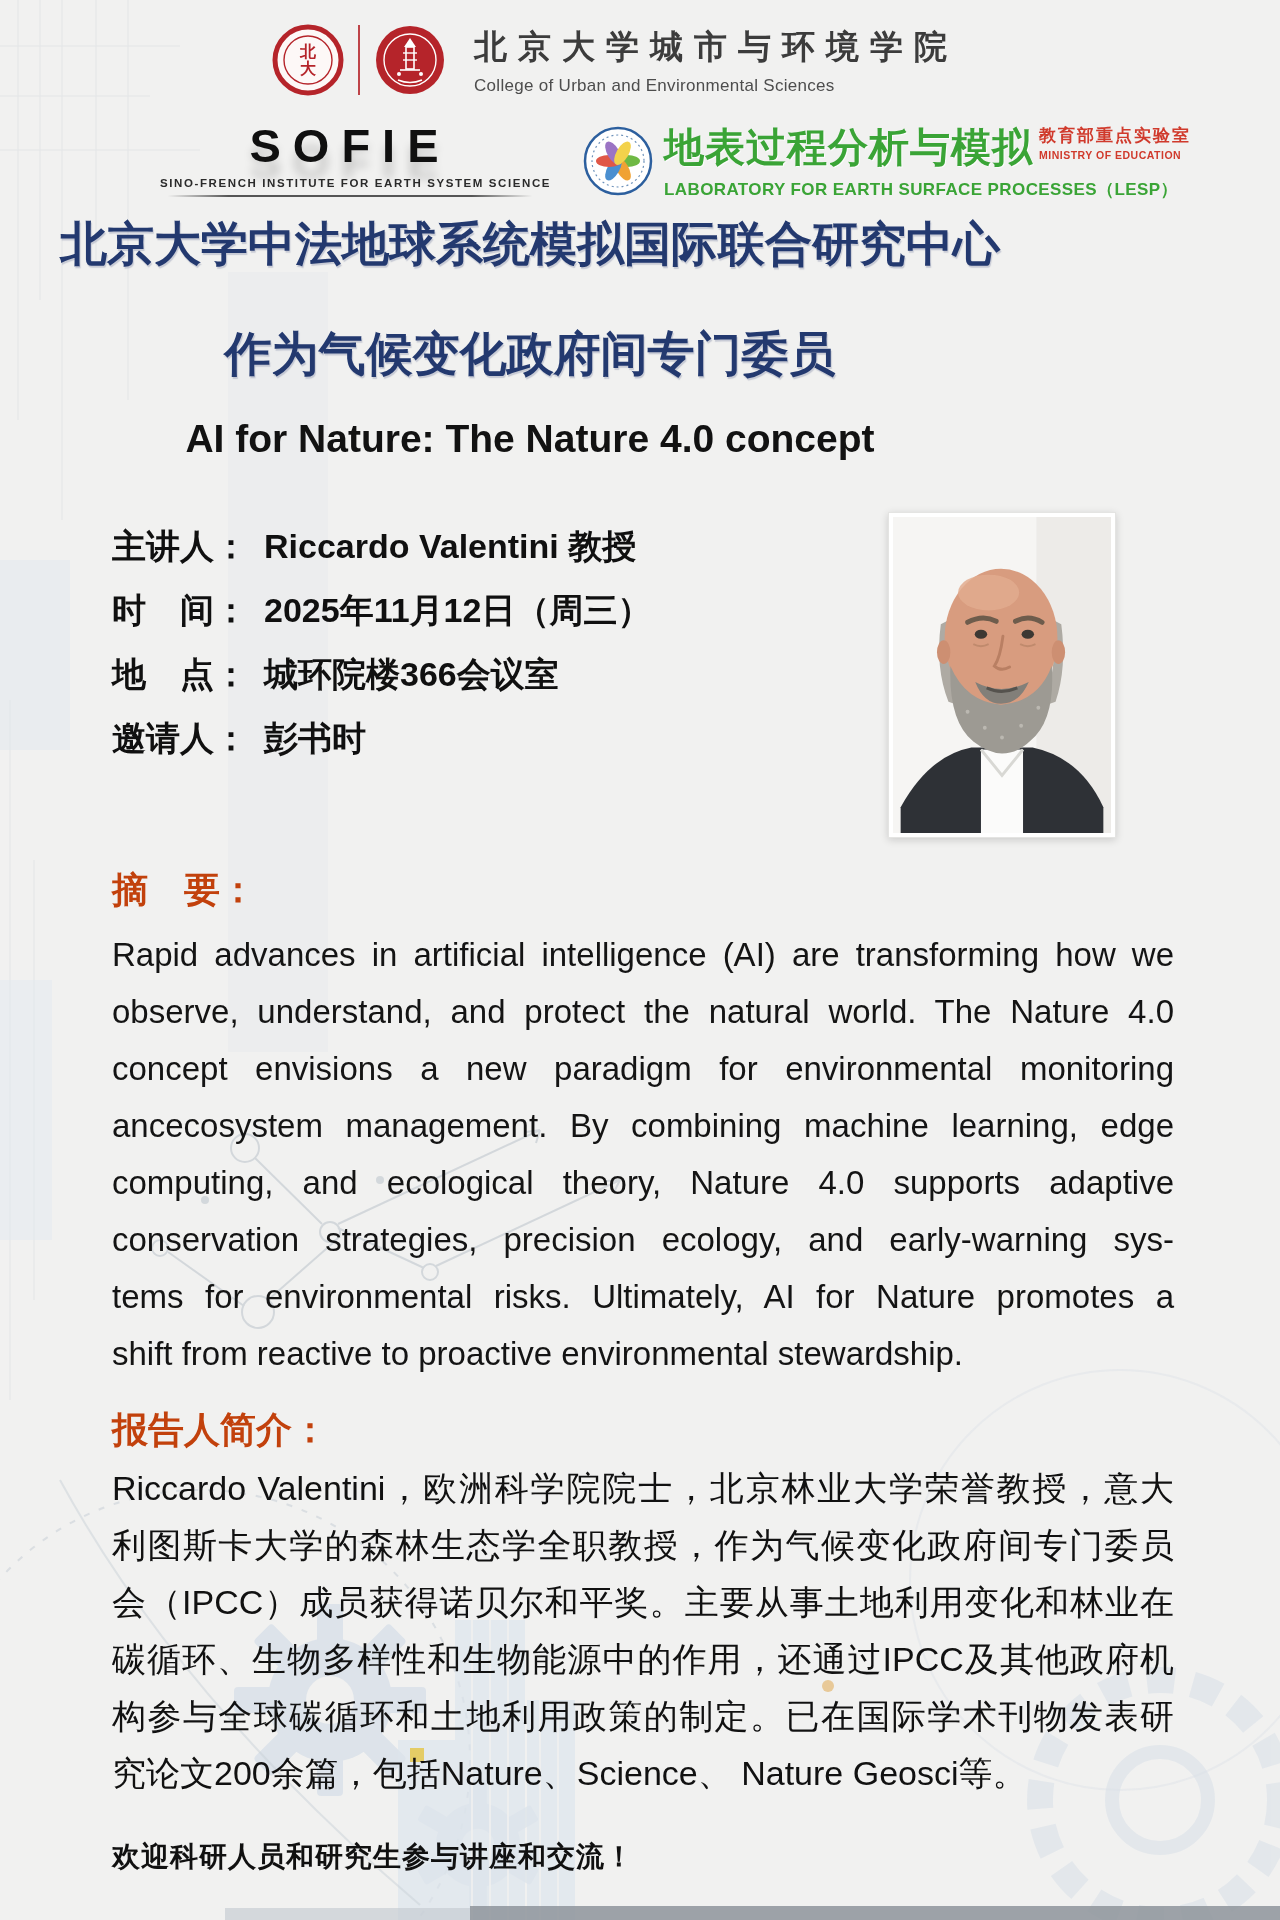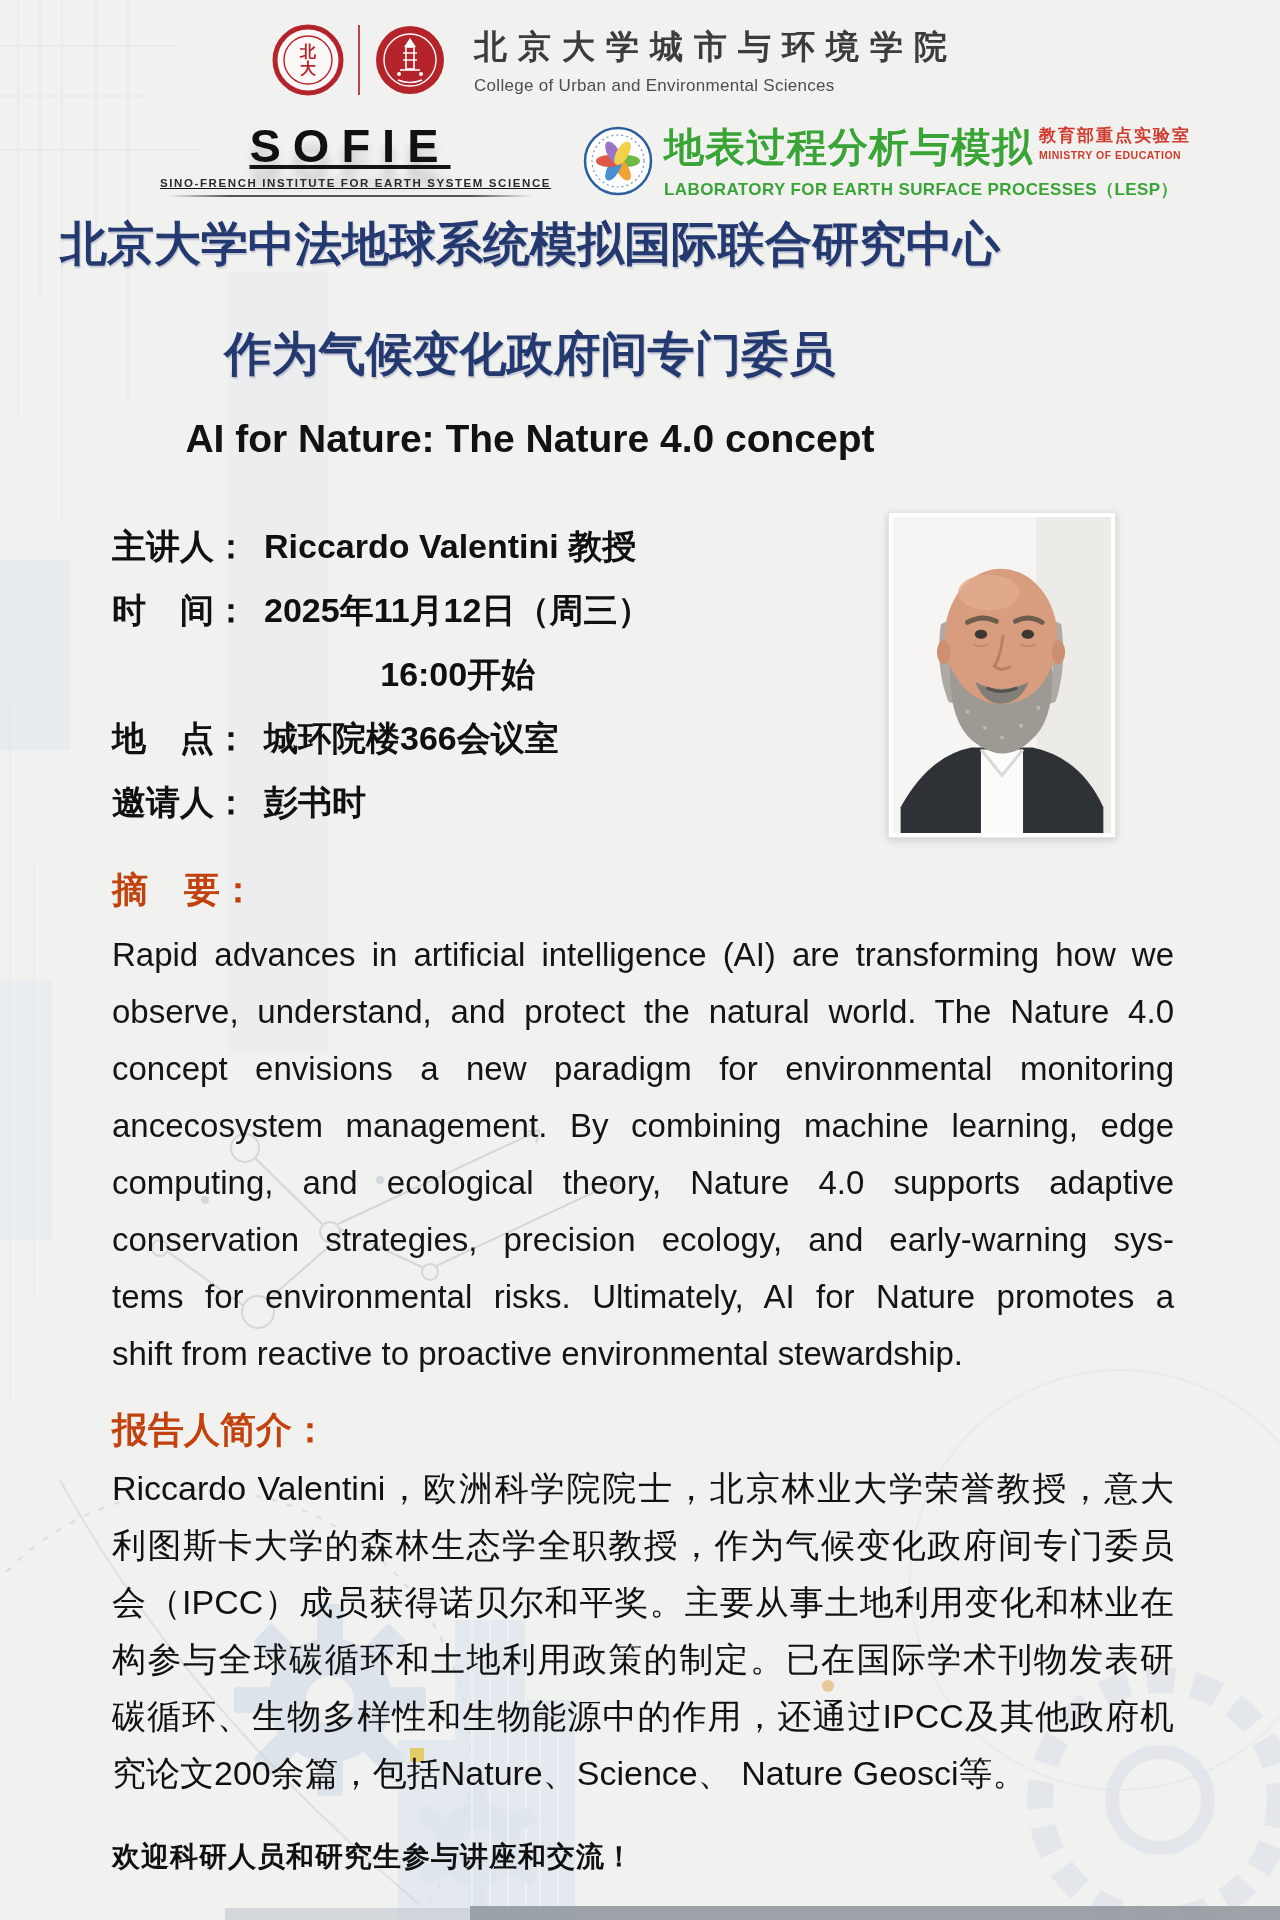--- a/index.html
+++ b/index.html
@@ -13,21 +13,21 @@
   .layer { position:absolute; z-index:2; }
 
   
   .pku-row { top:24px; left:272px; display:flex; align-items:center; gap:14px; }
   .seal { width:72px; height:72px; }
   .seal-divider { width:2px; height:70px; background:#b5242a; opacity:.85; }
   .college { margin-left:14px; }
   .college-cn { font-size:33px; font-weight:700; color:#3c3c3c; letter-spacing:11px; white-space:nowrap; }
   .college-en { font-size:17px; color:#4d4d4d; margin-top:6px; letter-spacing:.3px; }
 
-  .sofie { top:118px; left:160px; width:380px; text-align:center;text-decoration:underline; }
+  .sofie { top:118px; left:160px; width:380px; text-align:center; }
   .sofie-name { font-size:47px; font-weight:700; letter-spacing:12px; color:#101010;
                 text-shadow:0 16px 10px rgba(0,0,0,.18); }
   .sofie-tag { font-size:11.5px; font-weight:700; color:#2a2a2a; letter-spacing:1.6px; margin-top:4px; white-space:nowrap; }
   .sofie-line { height:2px; margin-top:6px;
                 background:linear-gradient(to right, rgba(60,60,60,0) 2%, #555 18%, #555 82%, rgba(60,60,60,0) 98%); }
 
   .lesp { top:120px; left:582px; display:flex; align-items:center; gap:10px; }
   .lesp-seal { width:72px; height:72px; flex:0 0 auto; }
   .lesp-top { display:flex; align-items:flex-start; gap:6px; }
   .lesp-cn { font-size:40px; font-weight:700; color:#3aa436; letter-spacing:1px; white-space:nowrap;
@@ -229,21 +229,20 @@
 
   <section class="layer details">
     <div class="drow">
       <span class="dlabel">主讲人：</span>
       <span class="dvalue">Riccardo Valentini 教授</span>
     </div>
     <div class="drow">
       <span class="dlabel">时　间：</span>
       <span class="dvalue dvcol">
         <span>2025年11月12日（周三）</span>
-        <span>16:00开始</span>
       </span>
     </div>
     <div class="drow">
       <span class="dlabel">地　点：</span>
       <span class="dvalue">城环院楼366会议室</span>
     </div>
     <div class="drow">
       <span class="dlabel">邀请人：</span>
       <span class="dvalue">彭书时</span>
     </div>
@@ -292,20 +291,20 @@
     <div class="aline just">conservation strategies, precision ecology, and early-warning sys-</div>
     <div class="aline just">tems for environmental risks. Ultimately, AI for Nature promotes a</div>
     <div class="aline">shift from reactive to proactive environmental stewardship.</div>
   </div>
 
   <div class="layer sec-heading bio-heading">报告人简介：</div>
   <div class="layer bio">
     <div class="bline just">Riccardo Valentini，欧洲科学院院士，北京林业大学荣誉教授，意大</div>
     <div class="bline just">利图斯卡大学的森林生态学全职教授，作为气候变化政府间专门委员</div>
     <div class="bline just">会（IPCC）成员获得诺贝尔和平奖。主要从事土地利用变化和林业在</div>
+    <div class="bline just">碳循环、生物多样性和生物能源中的作用，还通过IPCC及其他政府机</div>
     <div class="bline just">构参与全球碳循环和土地利用政策的制定。已在国际学术刊物发表研</div>
-    <div class="bline just">碳循环、生物多样性和生物能源中的作用，还通过IPCC及其他政府机</div>
     <div class="bline">究论文200余篇，包括Nature、Science、 Nature Geosci等。</div>
   </div>
 
   <div class="layer welcome">欢迎科研人员和研究生参与讲座和交流！</div>
 
 </div>
 
 </body></html>

